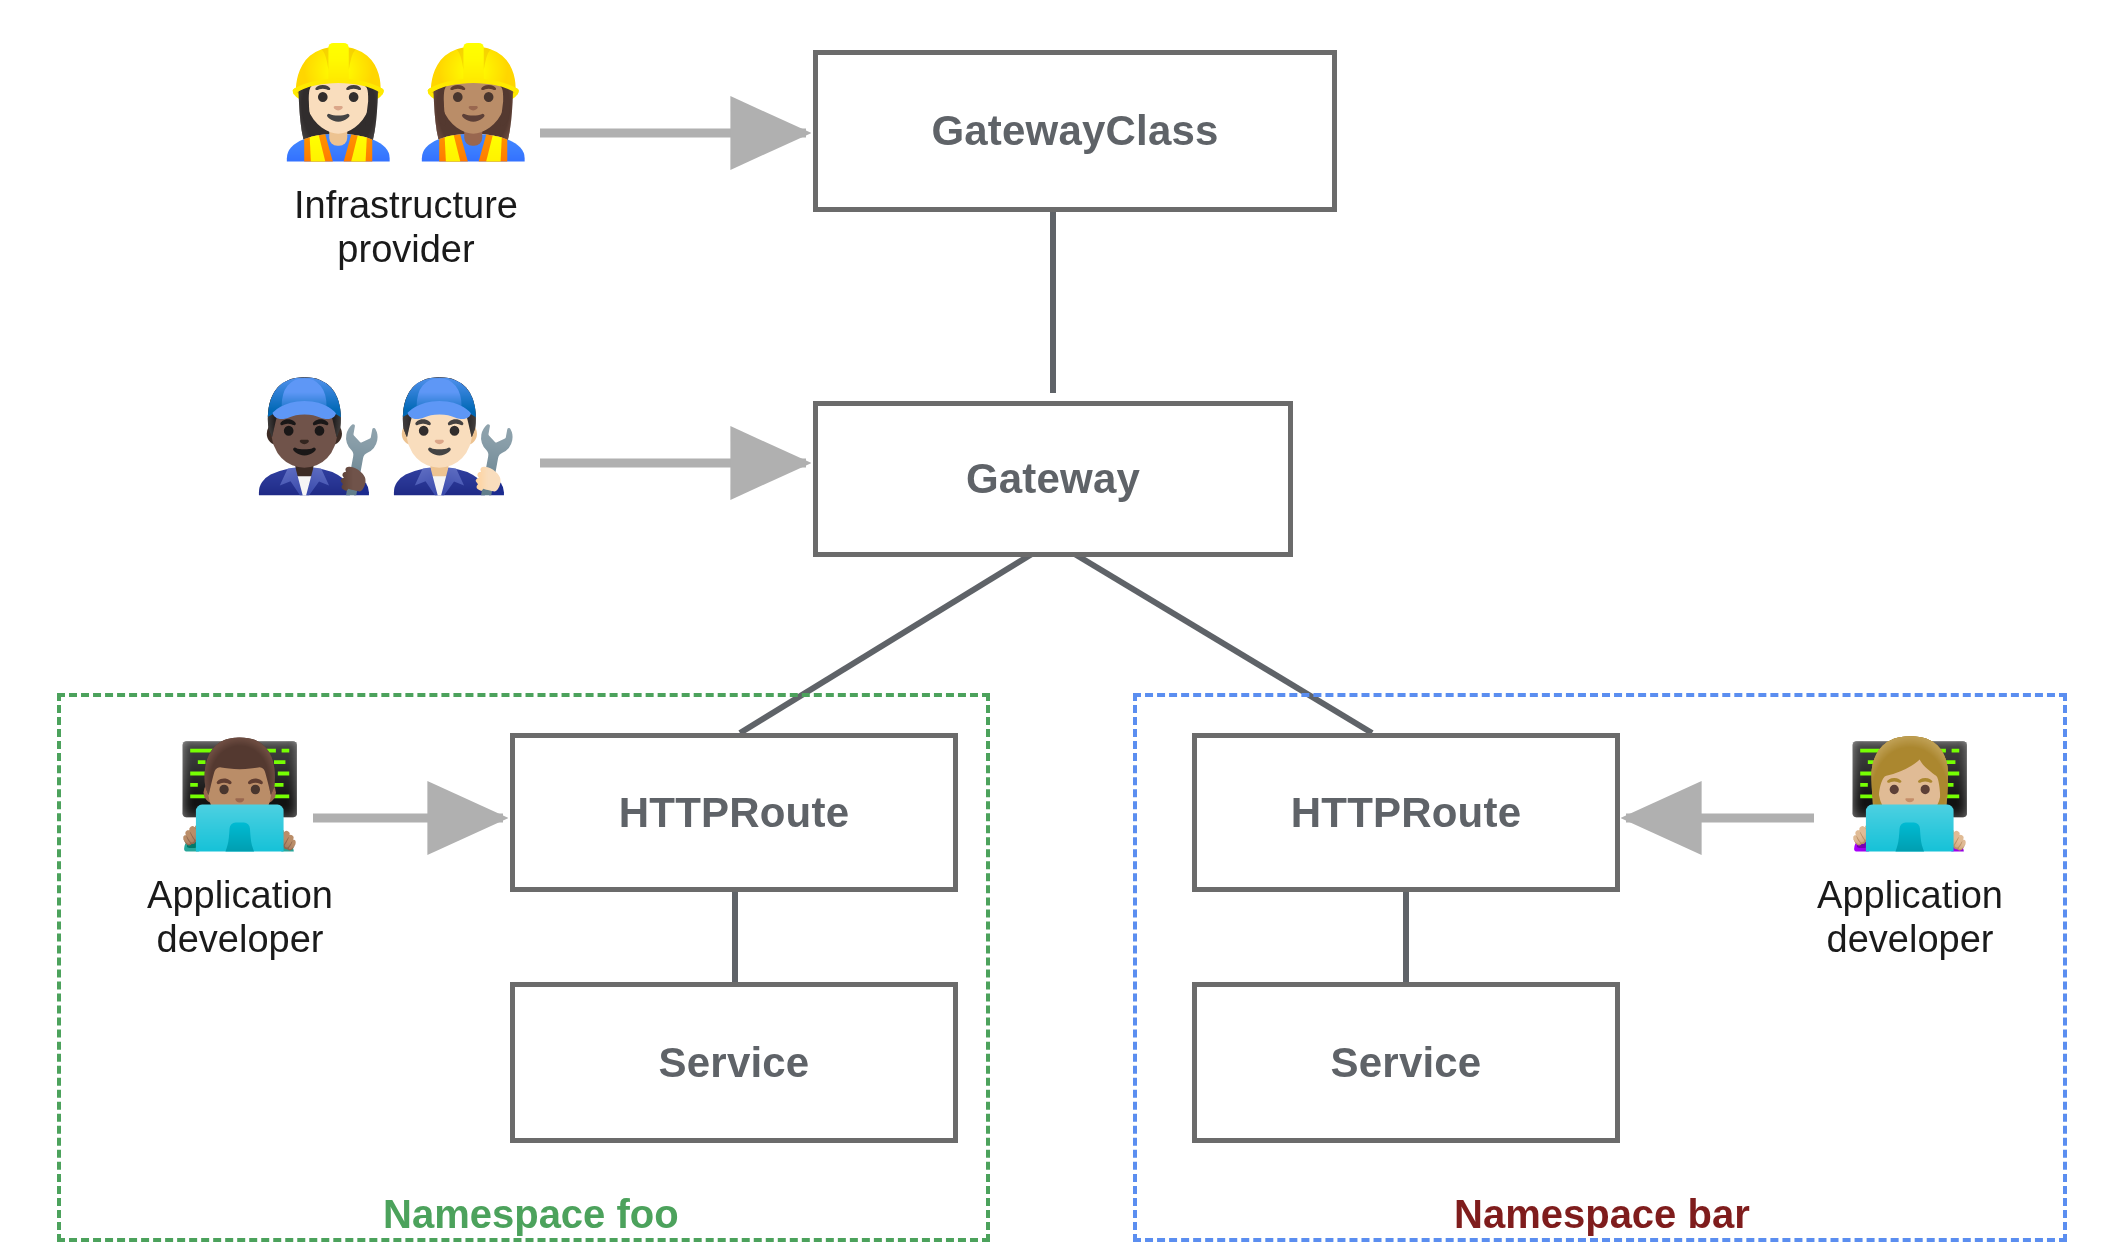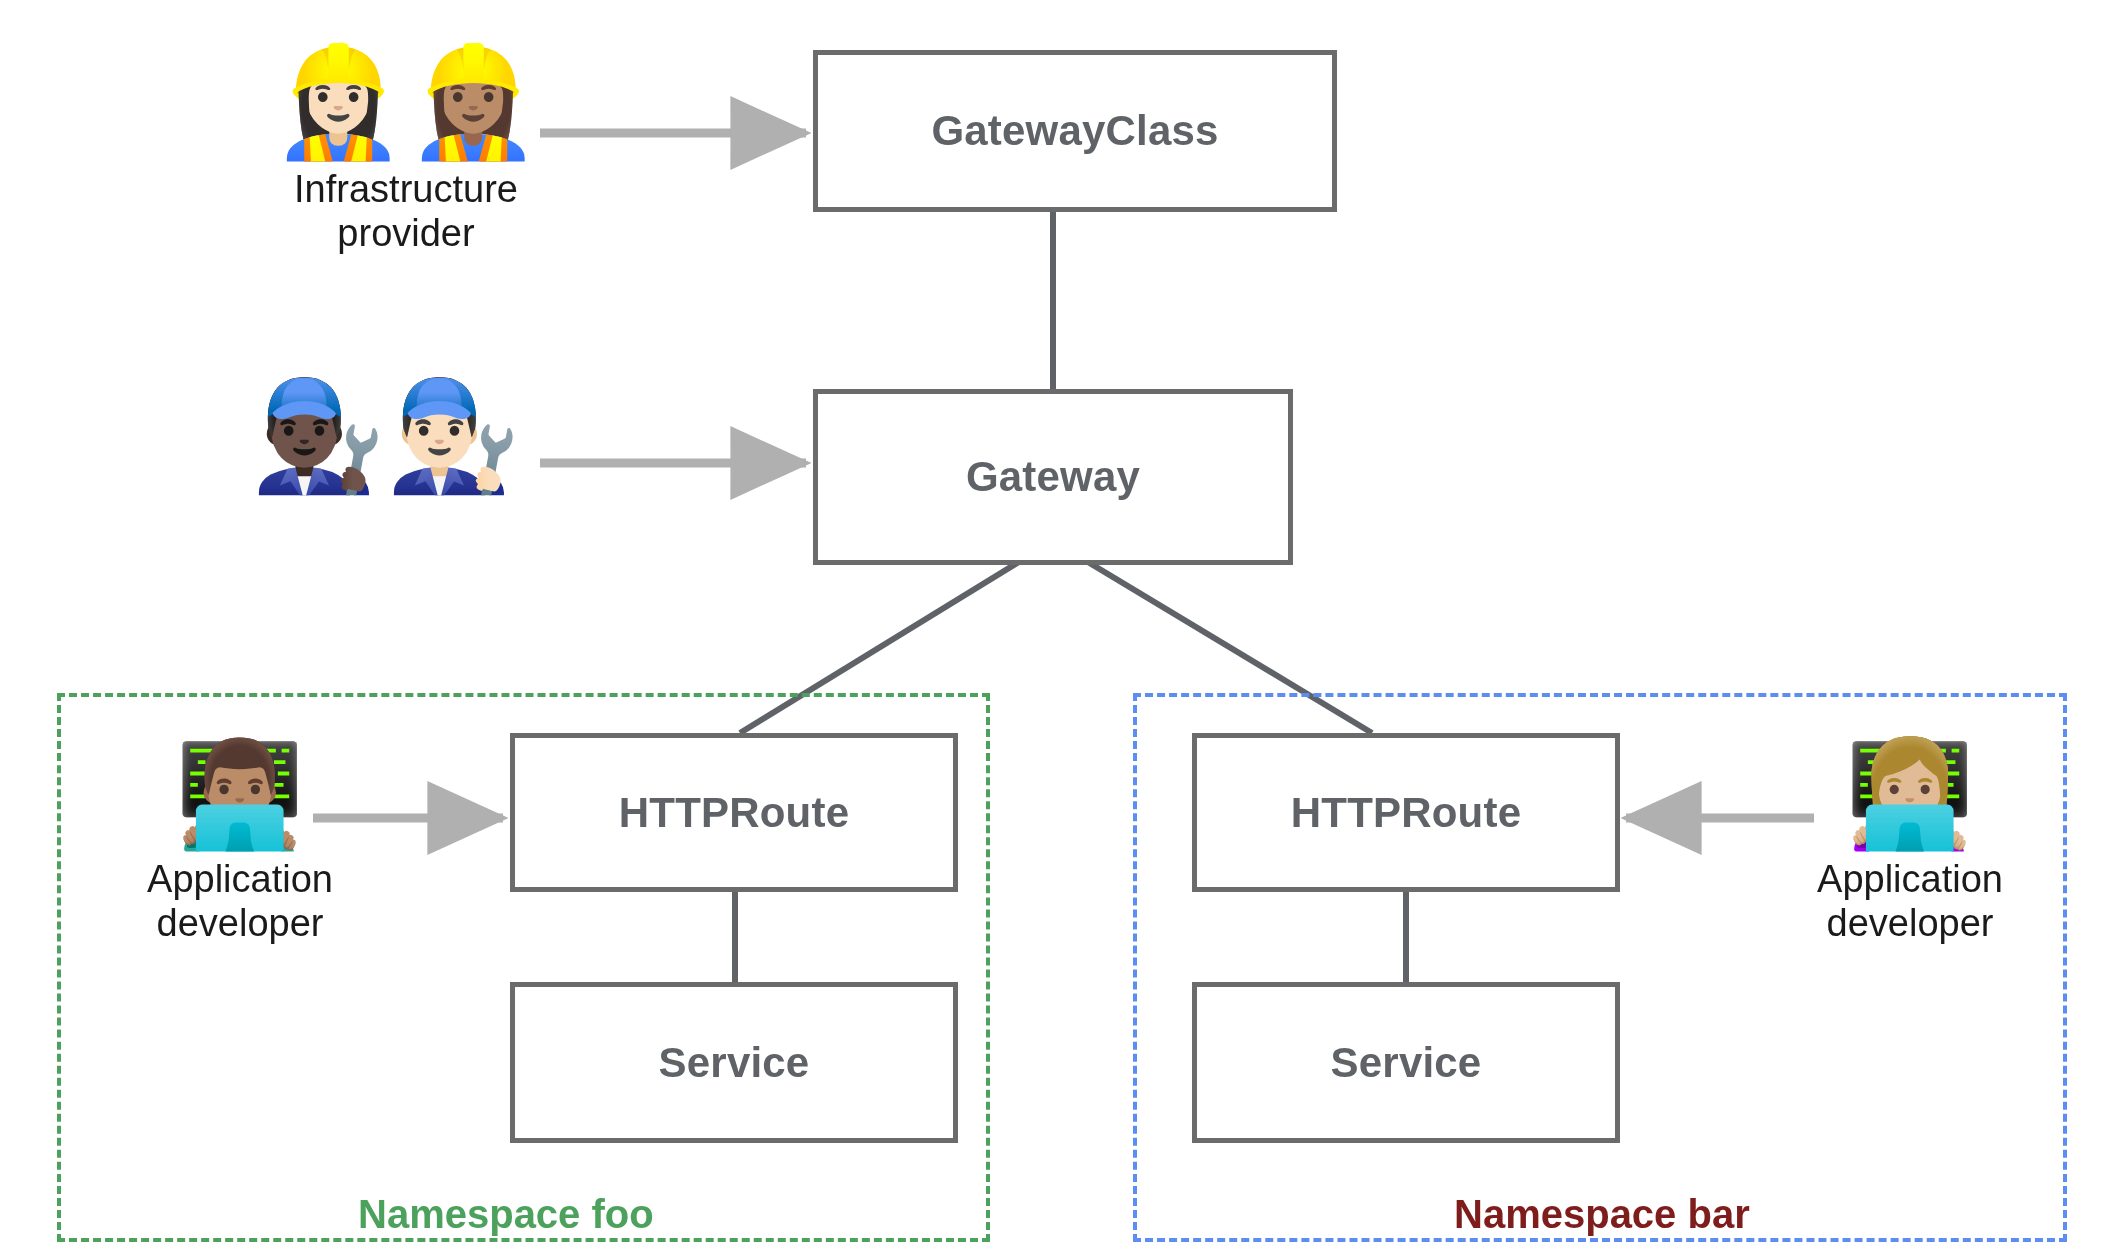--- a/index.html
+++ b/index.html
@@ -75,21 +75,21 @@
     line-height: 1;
     white-space: nowrap;
     user-select: none;
   }
   .persona-caption {
     font-family: "Liberation Sans", sans-serif;
     font-size: 38px;
     color: #1a1a1a;
     text-align: center;
     line-height: 1.15;
-    margin-top: 12px;
+    margin-top: 28px;
     white-space: pre-line;
   }
 </style>
 </head>
 <body>
 
 <div id="diagram-root">
 
   <div class="ns-box green" style="left:57px; top:693px; width:933px; height:549px;"></div>
   <div class="ns-box blue" style="left:1133px; top:693px; width:934px; height:549px;"></div>
@@ -117,21 +117,21 @@
     <line x1="540" y1="133" x2="806" y2="133" stroke="#b0b0b0" stroke-width="9" marker-end="url(#arrowhead)"></line>
     <line x1="540" y1="463" x2="806" y2="463" stroke="#b0b0b0" stroke-width="9" marker-end="url(#arrowhead)"></line>
     <line x1="313" y1="818" x2="503" y2="818" stroke="#b0b0b0" stroke-width="9" marker-end="url(#arrowhead)"></line>
     <line x1="1814" y1="818" x2="1626" y2="818" stroke="#b0b0b0" stroke-width="9" marker-end="url(#arrowhead-left)"></line>
   </svg>
 
   <div class="node-box" style="left:813px; top:50px; width:524px; height:162px;">
     <span class="node-label">GatewayClass</span>
   </div>
 
-  <div class="node-box" style="left:813px; top:389px; width:480px; height:176px;text-align:right;">
+  <div class="node-box" style="left:813px; top:401px; width:480px; height:156px;text-align:right;">
     <span class="node-label">Gateway</span>
   </div>
 
   <div class="node-box" style="left:510px; top:733px; width:448px; height:159px;">
     <span class="node-label">HTTPRoute</span>
   </div>
 
   <div class="node-box" style="left:510px; top:982px; width:448px; height:161px;">
     <span class="node-label">Service</span>
   </div>
@@ -159,16 +159,16 @@
     <span class="persona-caption">Application
 developer</span>
   </div>
 
   <div class="persona" style="left:1770px; top:742px; width:280px;">
     <span class="persona-emoji" style="font-size:104px;">👩🏼‍💻</span>
     <span class="persona-caption">Application
 developer</span>
   </div>
 
-  <div class="ns-label green" style="left:358px; top:1192px;text-align:center;">Namespace foo</div>
+  <div class="ns-label green" style="left:383px; top:1192px;text-align:center;">Namespace foo</div>
   <div class="ns-label blue" style="left:1454px; top:1192px;">Namespace bar</div>
 
 </div>
 
 </body></html>

